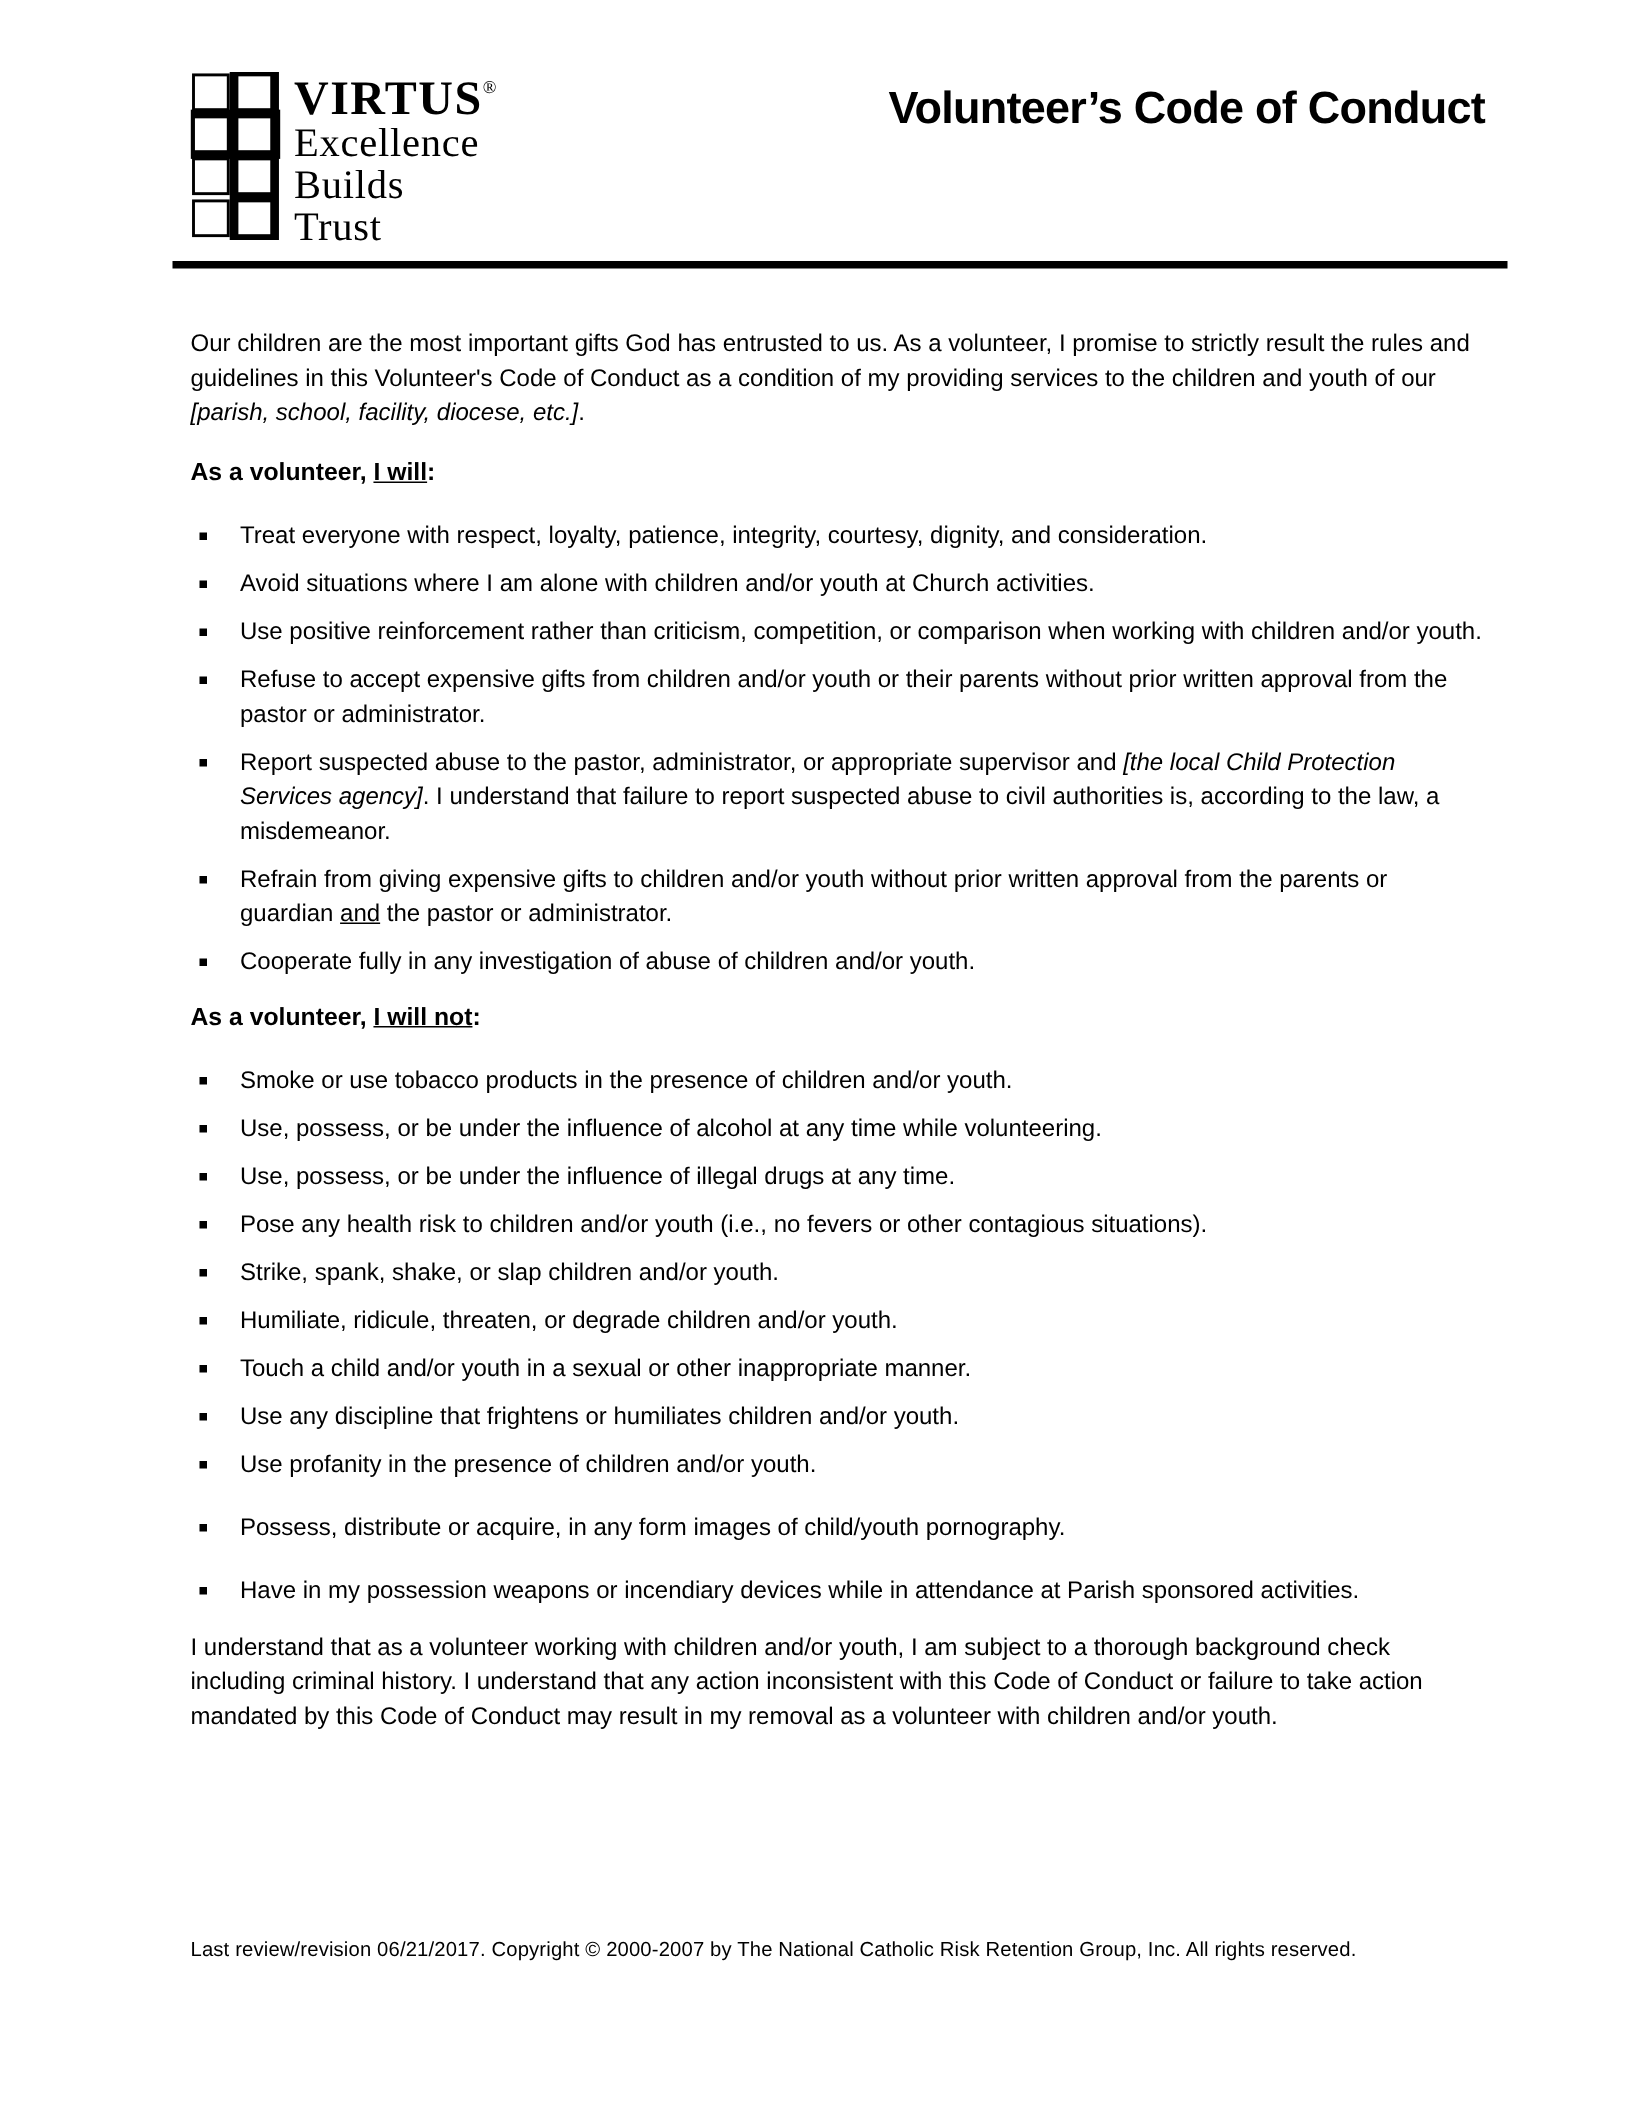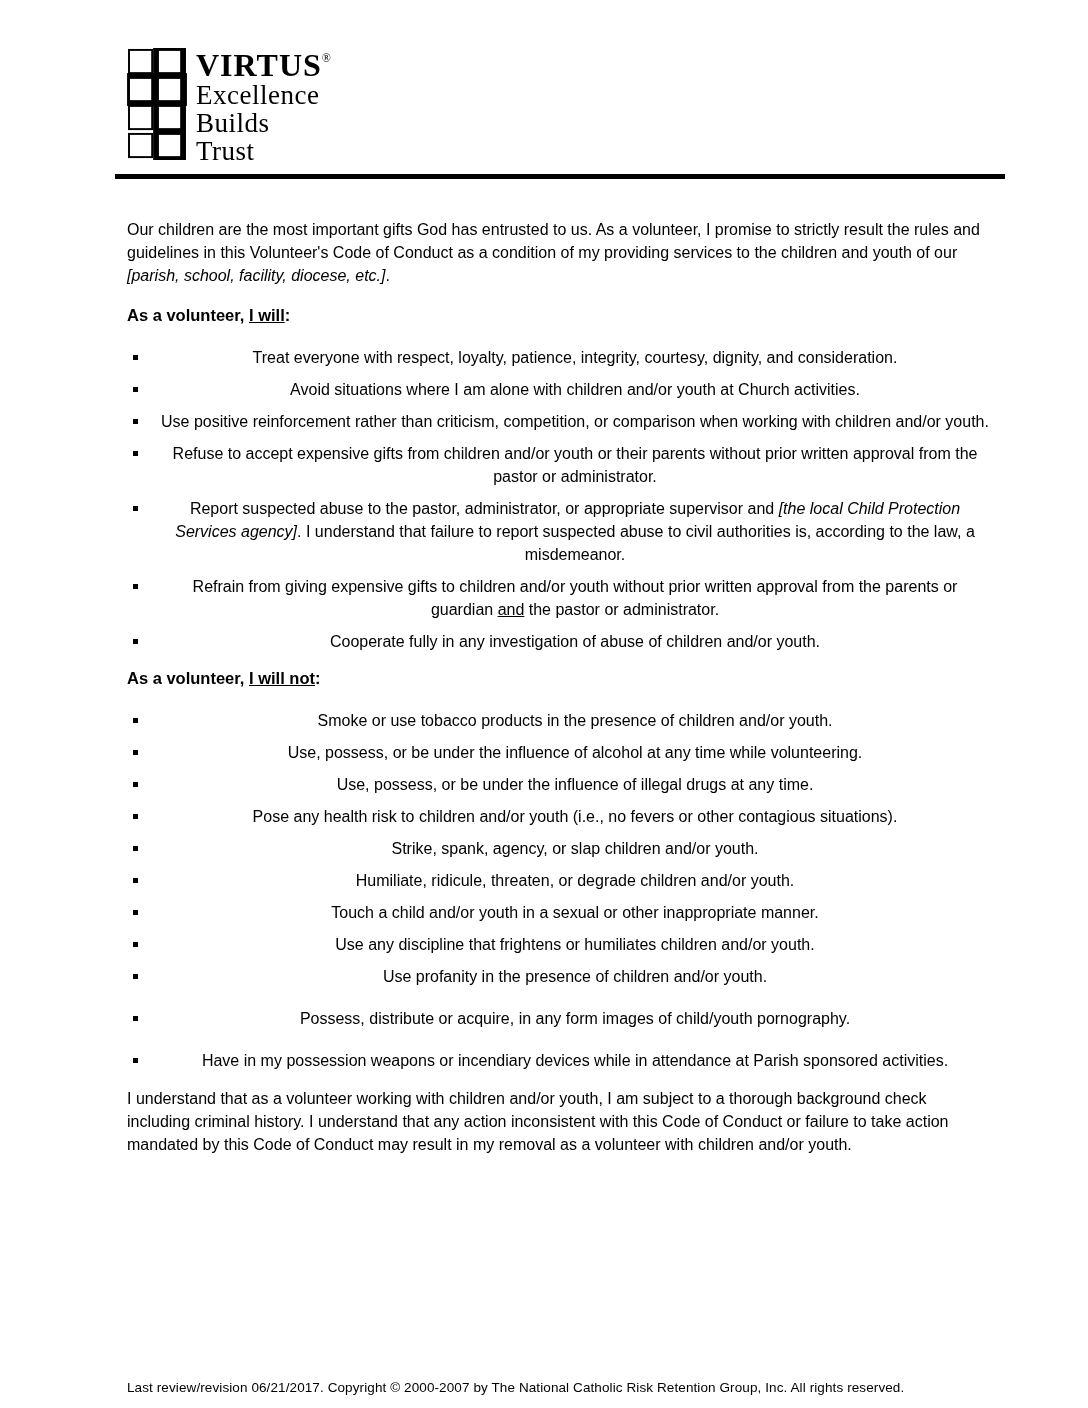--- a/index.html
+++ b/index.html
@@ -31,35 +31,35 @@
 
   
   .intro { margin: 39px 0 0 0; font-size: 16px; line-height: 23px; }
   .it { font-style: italic; }
   .ul { text-decoration: underline; }
   h2.sect {
     margin: 14px 0 19px 0; font-size: 16.5px; font-weight: 700; line-height: 23px;
   }
   .intro + h2.sect { margin-top: 17px; }
 
-  ul.blist { list-style: none; margin: 0; padding: 0; text-align: center; }
+  ul.blist { list-style: none; margin: 0; padding: 0; }
   ul.blist li {
     position: relative; padding-left: 33px; margin: 0 0 9px 0;
     font-size: 16px; line-height: 23px;
   }
   ul.blist li::before {
     content: ""; position: absolute; left: 6px; top: 8.5px;
     width: 5px; height: 5px; background: #000;
   }
   ul.blist2 li:nth-child(10), ul.blist2 li:nth-child(11) { margin-top: 19px; }
 
   .closing { margin: 15px 0 0 0; font-size: 16px; line-height: 23px; }
 
   .footer {
-    position: absolute; left: 127px; top: 1380px;
+    position: absolute; left: 127px; top: 1292px;
     font-size: 13.5px; letter-spacing: 0.1px;
   }
 </style>
 </head>
 <body>
 
 <div class="page">
 
   <div class="hdr">
     <div class="logo">
@@ -75,20 +75,21 @@
         <rect x="2" y="89" width="24" height="24" fill="#fff" stroke="#000" stroke-width="2"></rect>
         <rect x="32" y="89" width="24" height="24" fill="#fff" stroke="#000" stroke-width="2"></rect>
       </svg>
       <div class="logo-text">
         <div class="wordmark"><span>VIRTUS</span><sup>®</sup></div>
         <div class="tag">Excellence</div>
         <div class="tag">Builds</div>
         <div class="tag">Trust</div>
       </div>
     </div>
+    <h1 class="title">Volunteer’s Code of Conduct</h1>
   </div>
 
   <div class="rule"></div>
 
   <p class="intro"><span>Our children are the most important gifts God has entrusted to us. As a volunteer, I promise to strictly result the rules and guidelines in this Volunteer's Code of Conduct as a condition of my providing services to the children and youth of our </span><span class="it">[parish, school, facility, diocese, etc.]</span><span>.</span></p>
 
   <h2 class="sect"><span>As a volunteer, </span><span class="ul">I will</span><span>:</span></h2>
 
   <ul class="blist">
       <li><span>Treat everyone with respect, loyalty, patience, integrity, courtesy, dignity, and consideration.</span></li>
@@ -100,21 +101,21 @@
       <li><span>Cooperate fully in any investigation of abuse of children and/or youth.</span></li>
     </ul>
 
   <h2 class="sect"><span>As a volunteer, </span><span class="ul">I will not</span><span>:</span></h2>
 
   <ul class="blist blist2">
       <li><span>Smoke or use tobacco products in the presence of children and/or youth.</span></li>
       <li><span>Use, possess, or be under the influence of alcohol at any time while volunteering.</span></li>
       <li><span>Use, possess, or be under the influence of illegal drugs at any time.</span></li>
       <li><span>Pose any health risk to children and/or youth (i.e., no fevers or other contagious situations).</span></li>
-      <li><span>Strike, spank, agency, or slap children and/or youth.</span></li>
+      <li><span>Strike, spank, shake, or slap children and/or youth.</span></li>
       <li><span>Humiliate, ridicule, threaten, or degrade children and/or youth.</span></li>
       <li><span>Touch a child and/or youth in a sexual or other inappropriate manner.</span></li>
       <li><span>Use any discipline that frightens or humiliates children and/or youth.</span></li>
       <li><span>Use profanity in the presence of children and/or youth.</span></li>
       <li><span>Possess, distribute or acquire, in any form images of child/youth pornography.</span></li>
       <li><span>Have in my possession weapons or incendiary devices while in attendance at Parish sponsored activities.</span></li>
     </ul>
 
   <p class="closing">I understand that as a volunteer working with children and/or youth, I am subject to a thorough background check including criminal history. I understand that any action inconsistent with this Code of Conduct or failure to take action mandated by this Code of Conduct may result in my removal as a volunteer with children and/or youth.</p>
 

